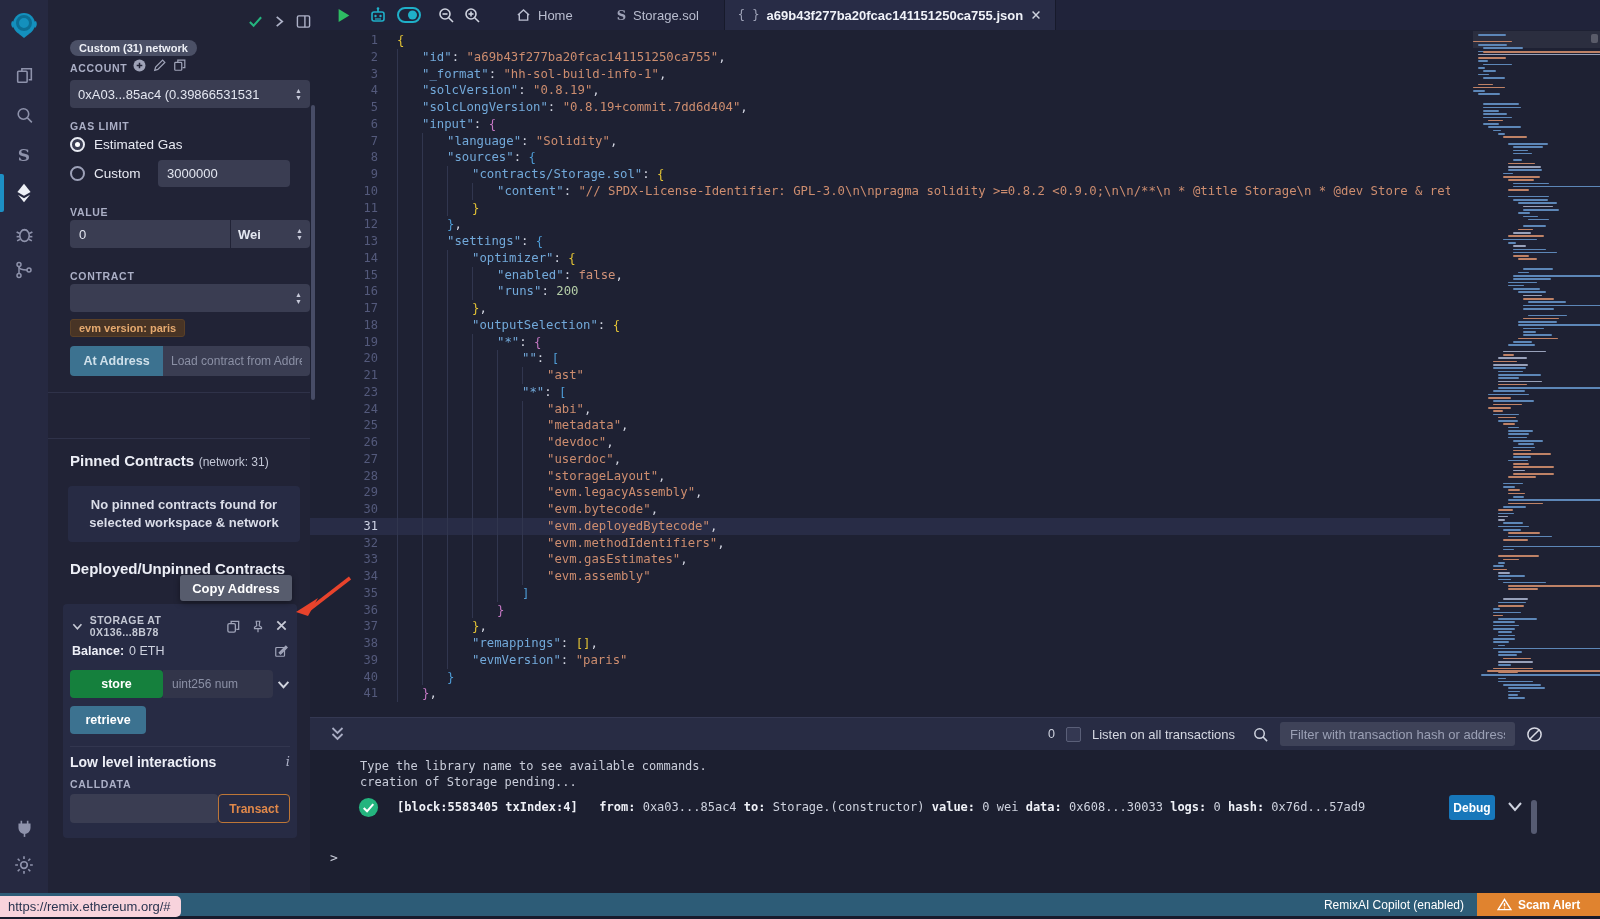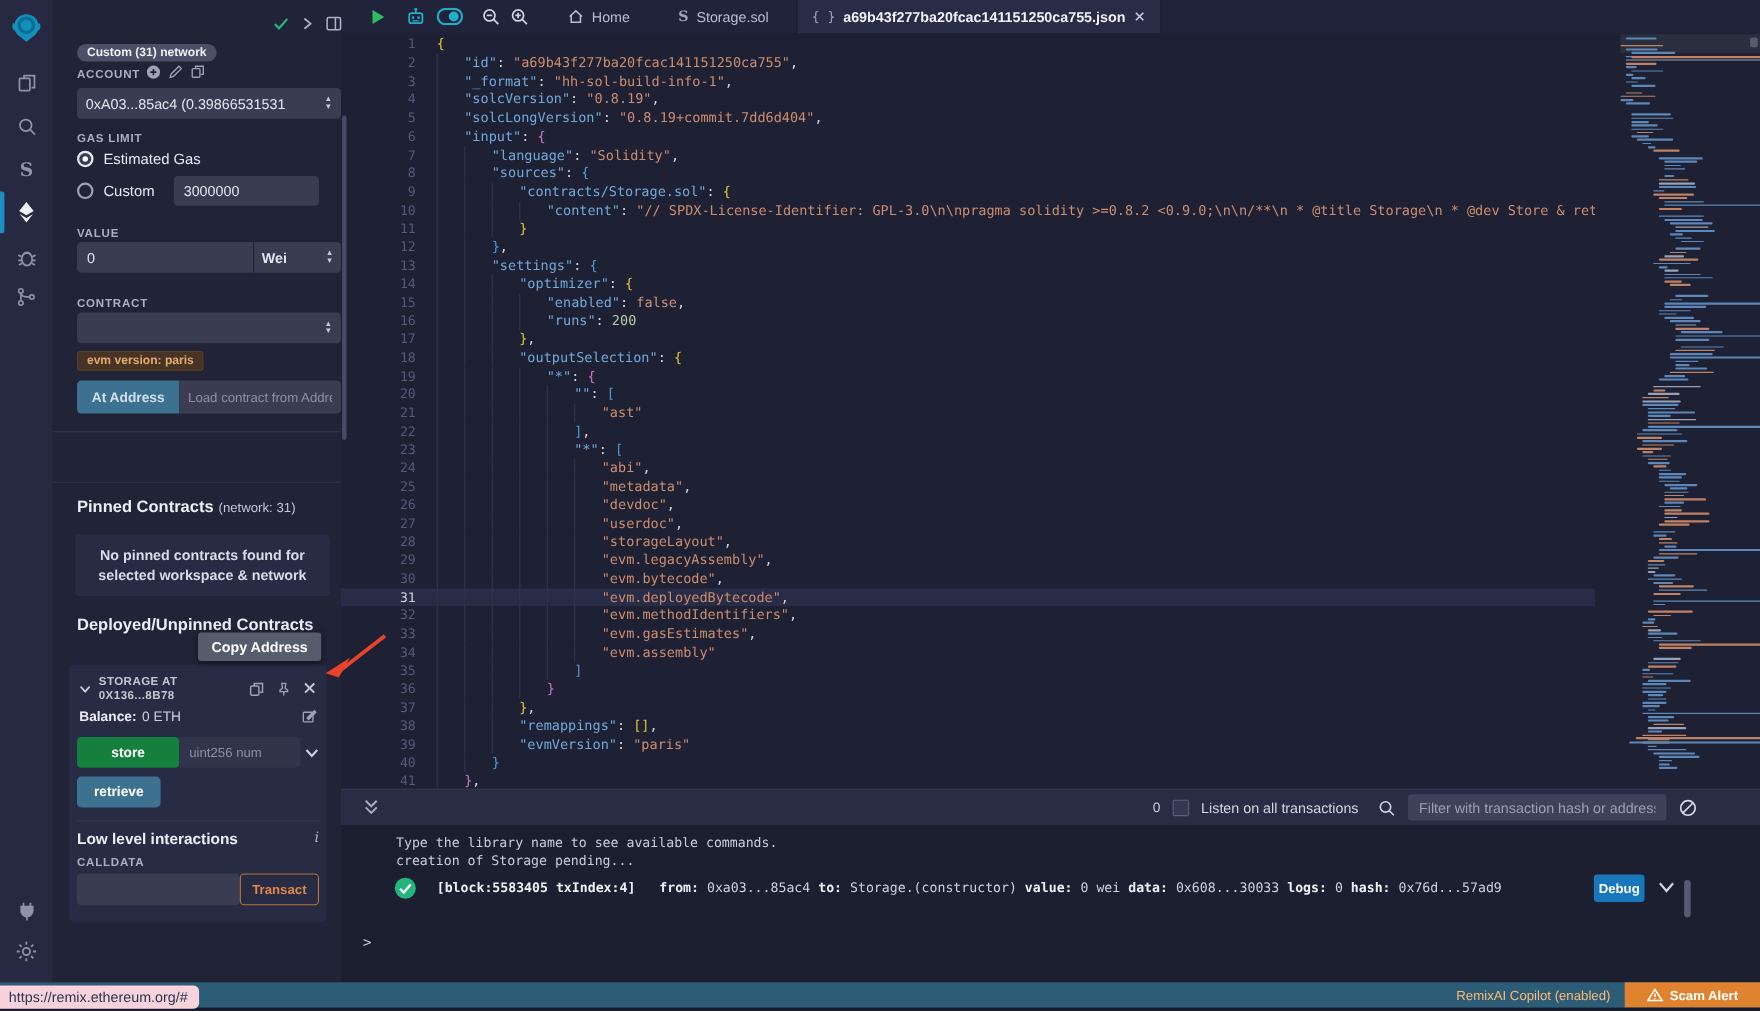--- a/index.html
+++ b/index.html
@@ -66,21 +66,21 @@
   #tfilter::placeholder { color:#9ba0b5; }
   .tx-bold { font-weight:700; color:#eef0f6; }
   .tx-t { color:#ced2de; }
   #debug-btn { position:absolute; left:1139px; top:45px; width:46px; height:25px; background:#1777ba; border:none; border-radius:3px; color:#fff; font-weight:700; font-size:12px; }
   .checkbox { width:15px; height:15px; background:#343852; border:1px solid #5a5f78; border-radius:2px; display:inline-block; }
 
   
   #statusbar { position:absolute; left:0; top:893px; width:1600px; height:26px; background:#2d5c77; z-index:10; }
   #statusbar .strip { position:absolute; left:0; bottom:0; width:1600px; height:3px; background:#181b2c; }
   .tip { position:absolute; left:596px; top:4px; color:#e6ebf1; font-size:12px; display:flex; gap:6px; align-items:center; }
-  #copilot { position:absolute; right:136px; top:5px; color:#fdba74; font-size:12px; }
+  #copilot { position:absolute; right:136px; top:5px; color:#ffffff; font-size:12px; }
   #scam { position:absolute; right:0; top:0; height:23px; width:123px; background:#e0832f; color:#fff; font-size:12px; font-weight:700; display:flex; align-items:center; justify-content:center; gap:6px; }
   #url-tip { position:absolute; left:0; top:896px; height:21px; background:#f8d3dc; color:#2a3550; font-size:13px; display:flex; align-items:center; padding:0 10px 0 8px; border-radius:0 5px 5px 0; z-index:40; }
 
   input { outline:none; }
   ::placeholder { color:#8b90a5; }
 </style>
 </head>
 <body>
 
 <div id="rail">
@@ -343,21 +343,20 @@
         <div class="cl"><span class="ln">12</span><span class="cd"><span class="ig"></span><span class="ig"></span><span class="t-u">}</span><span class="t-p">,</span></span></div>
         <div class="cl"><span class="ln">13</span><span class="cd"><span class="ig"></span><span class="ig"></span><span class="t-k">"settings"</span><span class="t-p">: </span><span class="t-u">{</span></span></div>
         <div class="cl"><span class="ln">14</span><span class="cd"><span class="ig"></span><span class="ig"></span><span class="ig"></span><span class="t-k">"optimizer"</span><span class="t-p">: </span><span class="t-y">{</span></span></div>
         <div class="cl"><span class="ln">15</span><span class="cd"><span class="ig"></span><span class="ig"></span><span class="ig"></span><span class="ig"></span><span class="t-k">"enabled"</span><span class="t-p">: </span><span class="t-b">false</span><span class="t-p">,</span></span></div>
         <div class="cl"><span class="ln">16</span><span class="cd"><span class="ig"></span><span class="ig"></span><span class="ig"></span><span class="ig"></span><span class="t-k">"runs"</span><span class="t-p">: </span><span class="t-n">200</span></span></div>
         <div class="cl"><span class="ln">17</span><span class="cd"><span class="ig"></span><span class="ig"></span><span class="ig"></span><span class="t-y">}</span><span class="t-p">,</span></span></div>
         <div class="cl"><span class="ln">18</span><span class="cd"><span class="ig"></span><span class="ig"></span><span class="ig"></span><span class="t-k">"outputSelection"</span><span class="t-p">: </span><span class="t-y">{</span></span></div>
         <div class="cl"><span class="ln">19</span><span class="cd"><span class="ig"></span><span class="ig"></span><span class="ig"></span><span class="ig"></span><span class="t-k">"*"</span><span class="t-p">: </span><span class="t-m">{</span></span></div>
         <div class="cl"><span class="ln">20</span><span class="cd"><span class="ig"></span><span class="ig"></span><span class="ig"></span><span class="ig"></span><span class="ig"></span><span class="t-k">""</span><span class="t-p">: </span><span class="t-u">[</span></span></div>
         <div class="cl"><span class="ln">21</span><span class="cd"><span class="ig"></span><span class="ig"></span><span class="ig"></span><span class="ig"></span><span class="ig"></span><span class="ig"></span><span class="t-s">"ast"</span></span></div>
-        <div class="cl"><span class="ln">22</span><span class="cd"><span class="ig"></span><span class="ig"></span><span class="ig"></span><span class="ig"></span><span class="ig"></span><span class="t-u">]</span><span class="t-p">,</span></span></div>
         <div class="cl"><span class="ln">23</span><span class="cd"><span class="ig"></span><span class="ig"></span><span class="ig"></span><span class="ig"></span><span class="ig"></span><span class="t-k">"*"</span><span class="t-p">: </span><span class="t-u">[</span></span></div>
         <div class="cl"><span class="ln">24</span><span class="cd"><span class="ig"></span><span class="ig"></span><span class="ig"></span><span class="ig"></span><span class="ig"></span><span class="ig"></span><span class="t-s">"abi"</span><span class="t-p">,</span></span></div>
         <div class="cl"><span class="ln">25</span><span class="cd"><span class="ig"></span><span class="ig"></span><span class="ig"></span><span class="ig"></span><span class="ig"></span><span class="ig"></span><span class="t-s">"metadata"</span><span class="t-p">,</span></span></div>
         <div class="cl"><span class="ln">26</span><span class="cd"><span class="ig"></span><span class="ig"></span><span class="ig"></span><span class="ig"></span><span class="ig"></span><span class="ig"></span><span class="t-s">"devdoc"</span><span class="t-p">,</span></span></div>
         <div class="cl"><span class="ln">27</span><span class="cd"><span class="ig"></span><span class="ig"></span><span class="ig"></span><span class="ig"></span><span class="ig"></span><span class="ig"></span><span class="t-s">"userdoc"</span><span class="t-p">,</span></span></div>
         <div class="cl"><span class="ln">28</span><span class="cd"><span class="ig"></span><span class="ig"></span><span class="ig"></span><span class="ig"></span><span class="ig"></span><span class="ig"></span><span class="t-s">"storageLayout"</span><span class="t-p">,</span></span></div>
         <div class="cl"><span class="ln">29</span><span class="cd"><span class="ig"></span><span class="ig"></span><span class="ig"></span><span class="ig"></span><span class="ig"></span><span class="ig"></span><span class="t-s">"evm.legacyAssembly"</span><span class="t-p">,</span></span></div>
         <div class="cl"><span class="ln">30</span><span class="cd"><span class="ig"></span><span class="ig"></span><span class="ig"></span><span class="ig"></span><span class="ig"></span><span class="ig"></span><span class="t-s">"evm.bytecode"</span><span class="t-p">,</span></span></div>
         <div class="cl cur"><span class="ln">31</span><span class="cd"><span class="ig"></span><span class="ig"></span><span class="ig"></span><span class="ig"></span><span class="ig"></span><span class="ig"></span><span class="t-s">"evm.deployedBytecode"</span><span class="t-p">,</span></span></div>
         <div class="cl"><span class="ln">32</span><span class="cd"><span class="ig"></span><span class="ig"></span><span class="ig"></span><span class="ig"></span><span class="ig"></span><span class="ig"></span><span class="t-s">"evm.methodIdentifiers"</span><span class="t-p">,</span></span></div>

